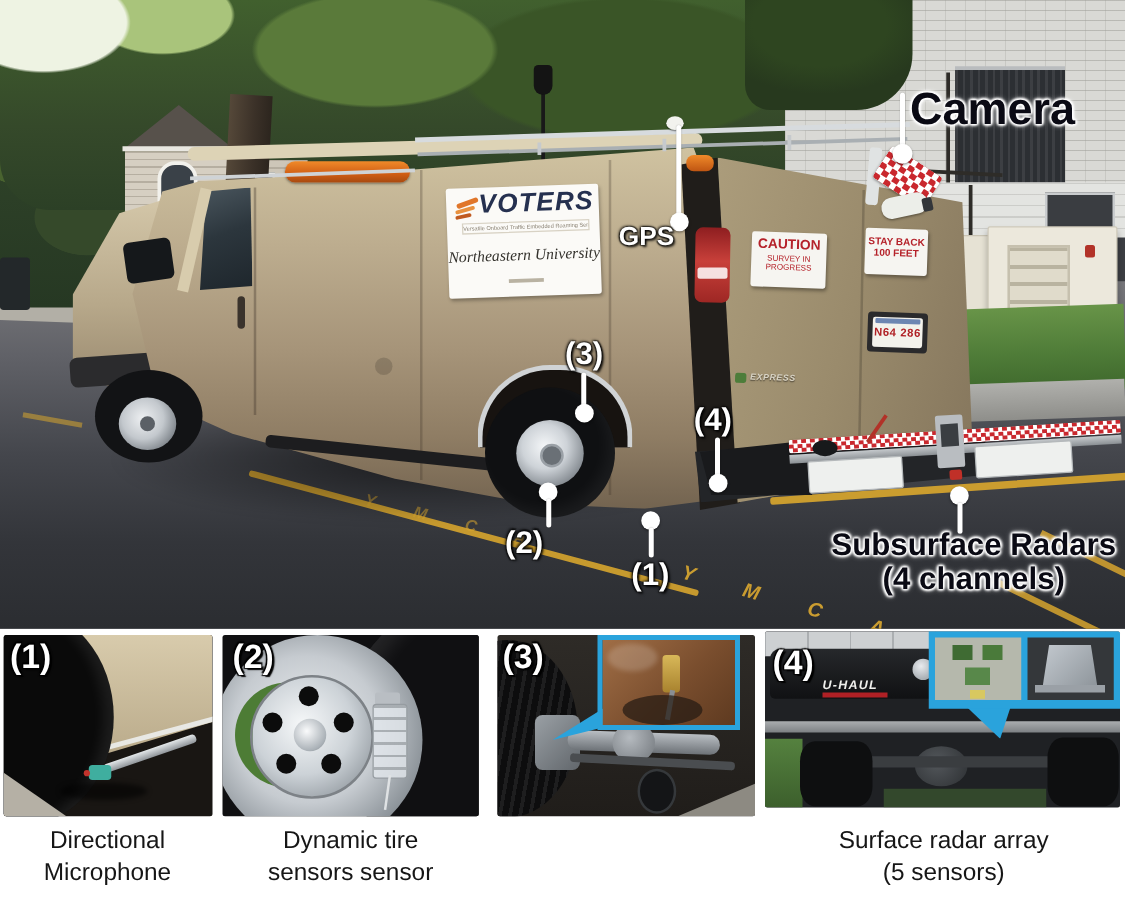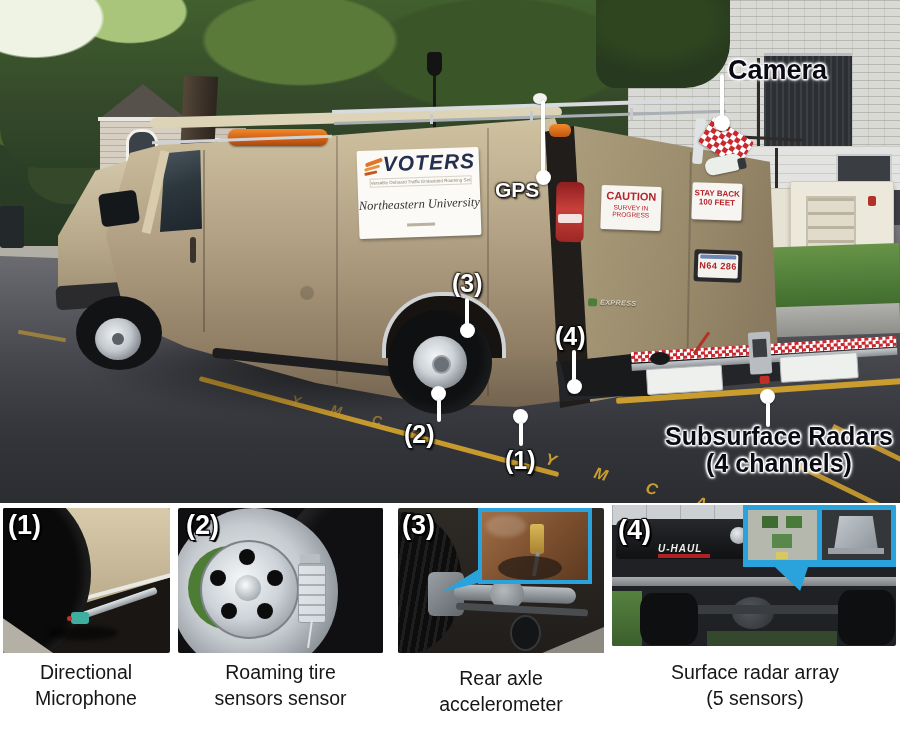--- a/index.html
+++ b/index.html
@@ -207,21 +207,21 @@
       <div class="abs" style="left:0;top:24px;width:266px;height:7px;background:linear-gradient(180deg,#c6cacd,#8b9094);"></div>
       <div class="abs" style="left:14px;top:30px;width:74px;height:24px;background:#eef0ee;border:1px solid #b5b9bb;border-radius:2px;"></div>
       <div class="abs" style="left:148px;top:26px;width:76px;height:24px;background:#eef0ee;border:1px solid #b5b9bb;border-radius:2px;"></div>
       <div class="abs" style="left:118px;top:0;width:22px;height:42px;background:#b9bdc1;border-radius:2px;"></div>
       <div class="abs" style="left:122px;top:7px;width:14px;height:18px;background:#3a3e42;"></div>
       <div class="abs" style="left:127px;top:44px;width:10px;height:8px;background:#c03028;border-radius:2px;"></div>
     </div>
     <div class="abs" style="left:700px;top:330px;width:3px;height:26px;background:#b23228;transform:rotate(35deg);"></div>
     <div class="abs" style="left:650px;top:352px;width:20px;height:13px;background:#17191b;border-radius:50%;"></div>
 
-    <div class="abs lbl-dark" style="left:728px;top:55px;font-size:27px;">Camera</div>
+    <div class="abs lbl-dark" style="left:728px;top:66px;font-size:36px;">Camera</div>
     <div class="abs vline" style="left:720px;top:74px;width:4px;height:46px;"></div>
     <div class="abs dot" style="left:714px;top:115px;width:16px;height:16px;"></div>
 
     <div class="abs vline" style="left:541px;top:100px;width:4px;height:74px;"></div>
     <div class="abs dot" style="left:536px;top:170px;width:15px;height:15px;"></div>
     <div class="abs lbl-white" style="left:495px;top:178px;font-size:21px;">GPS</div>
 
     <div class="abs lbl-white" style="left:452px;top:269px;font-size:25px;">(3)</div>
     <div class="abs vline" style="left:465px;top:298px;width:4px;height:28px;"></div>
     <div class="abs dot" style="left:460px;top:323px;width:15px;height:15px;"></div>
@@ -334,25 +334,21 @@
       </div>
     </div>
     <div class="abs plabel" style="left:6px;top:12px;">(4)</div>
   </div>
 
   <div class="abs caption" style="left:6px;top:660px;width:160px;">
     <div>Directional</div>
     <div>Microphone</div>
   </div>
   <div class="abs caption" style="left:178px;top:660px;width:205px;">
-    <div>Roaming tire</div>
+    <div>Dynamic tire</div>
     <div>sensors sensor</div>
-  </div>
-  <div class="abs caption" style="left:398px;top:666px;width:206px;">
-    <div>Rear axle</div>
-    <div>accelerometer</div>
   </div>
   <div class="abs caption" style="left:614px;top:660px;width:282px;">
     <div>Surface radar array</div>
     <div>(5 sensors)</div>
   </div>
 
 </div>
 
 </body></html>

